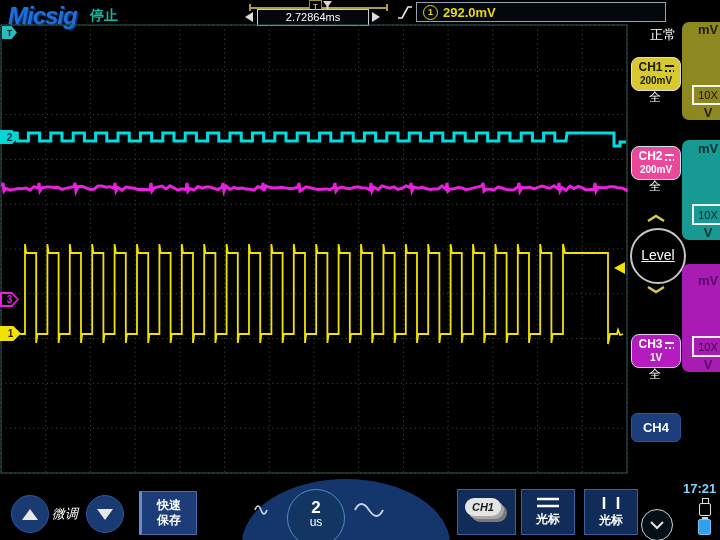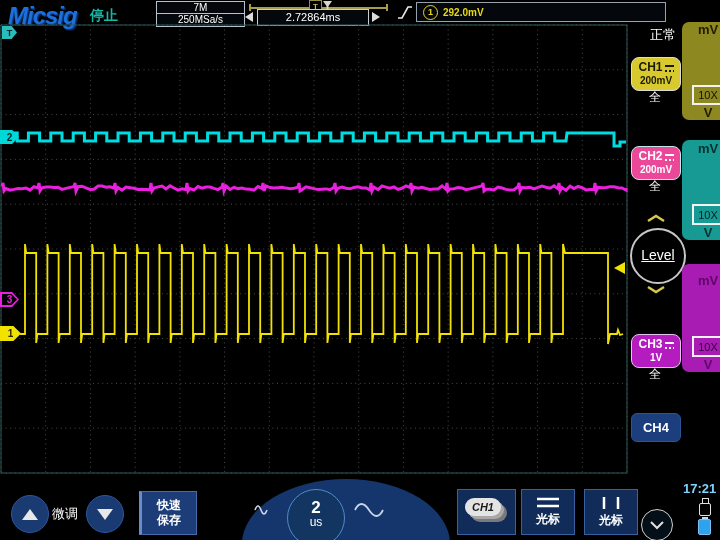--- a/index.html
+++ b/index.html
@@ -20,21 +20,21 @@
             font-size:8px;font-weight:bold;text-align:center;line-height:11px;background:#000;}
   .tri{width:0;height:0;}
   .tri-l{border-top:5px solid transparent;border-bottom:5px solid transparent;border-right:8px solid #dcdcdc;}
   .tri-r{border-top:5px solid transparent;border-bottom:5px solid transparent;border-left:8px solid #dcdcdc;}
   .time-box{left:257px;top:9px;width:110px;height:15px;border:1px solid #c6ced6;background:#04080c;
             color:#fff;font-size:11px;text-align:center;line-height:15px;}
   .trig-box{left:416px;top:2px;width:250px;height:20px;border:1px solid #98a2aa;background:#04080c;
             display:flex;align-items:center;padding-left:6px;box-sizing:border-box;}
   .src-circ{width:13px;height:13px;border:1.5px solid #e8d818;border-radius:50%;color:#e8d818;
             font-size:9px;font-weight:bold;text-align:center;line-height:13px;margin-right:5px;}
-  .trig-val{color:#e8d818;font-size:10px;font-weight:bold;}
+  .trig-val{color:#e8d818;font-size:13px;font-weight:bold;}
   
   .flag{clip-path:polygon(0 0,64% 0,100% 50%,64% 100%,0 100%);display:flex;align-items:center;
         justify-content:center;font-weight:bold;}
   .flag .inner{position:absolute;inset:2px;background:#000;
         clip-path:polygon(0 0,64% 0,100% 50%,64% 100%,0 100%);}
   .flag .lbl{position:relative;z-index:1;font-size:10px;font-weight:bold;}
   .trig-arrow{left:614px;top:262px;width:0;height:0;border-top:6px solid transparent;
         border-bottom:6px solid transparent;border-right:11px solid #f2e200;}
   
   .mode{left:645px;top:26px;width:36px;text-align:center;color:#fff;font-size:13px;}
@@ -54,21 +54,21 @@
   .level-circ{left:630px;top:228px;width:52px;height:52px;border:2px solid #c6c6c6;border-radius:50%;
               color:#fff;font-size:14px;text-align:center;line-height:50px;text-decoration:underline;}
   .ch4-btn{left:631px;top:413px;width:48px;height:27px;background:#1c3e7c;border:1px solid #2a5494;
            border-radius:6px;color:#fff;font-size:13px;font-weight:bold;text-align:center;line-height:27px;}
   
   .bbar{left:0;top:478px;width:720px;height:62px;background:#000;}
   .circle-btn{border-radius:50%;background:#1a3a72;border:1px solid #2c55a0;display:flex;
               align-items:center;justify-content:center;}
   .tri-up{border-left:8px solid transparent;border-right:8px solid transparent;border-bottom:11px solid #e8e8e8;}
   .tri-dn{border-left:8px solid transparent;border-right:8px solid transparent;border-top:11px solid #e8e8e8;}
-  .ft-label{color:#fff;font-size:13px;}
+  .ft-label{color:#fff;font-size:13px;font-style:italic;}
   .qsave{left:139px;top:13px;width:54px;height:42px;background:#1d3d78;border:1px solid #4a6ba8;
          border-left:3px solid #6a8cc8;color:#fff;font-size:12px;font-weight:bold;text-align:center;
          display:flex;flex-direction:column;justify-content:center;line-height:1.25;}
   .hellipse{left:242px;top:1px;width:208px;height:130px;border-radius:50%;background:#15366c;}
   .tb-circ{left:287px;top:11px;width:58px;height:58px;border-radius:50%;background:#123561;
            border:1.5px solid #4e8cc8;color:#fff;text-align:center;box-sizing:border-box;}
   .tb-circ .v{font-size:17px;font-weight:bold;margin-top:9px;line-height:17px;}
   .tb-circ .u{font-size:12px;line-height:13px;}
   .bbtn{background:#112c58;border:1px solid #3c5f9e;color:#fff;display:flex;flex-direction:column;
         align-items:center;justify-content:center;}
@@ -83,24 +83,20 @@
   .bat-body{width:11px;height:14px;background:#2ea2ec;border:1px solid #7cc0f0;border-radius:2px;}
 </style>
 </head>
 <body>
 
 <div class="screen">
 
   <div class="abs logo">Micsig</div>
   <div class="abs run-state">停止</div>
 
-  <div class="abs depth-box">
-    <div class="row1">7M</div>
-    <div class="row2">250MSa/s</div>
-  </div>
 
   <div class="abs rec-line"></div>
   <div class="abs rec-tick" style="left:249px;"></div>
   <div class="abs rec-tick" style="left:386px;"></div>
   <div class="abs tpos-box">T</div>
   <svg class="abs" style="left:322px;top:0;" width="11" height="13">
     <path d="M1 1 H10 L6.5 6 V12 H4.5 V6 Z" fill="#d8d8c8"></path>
   </svg>
 
   <div class="abs tri tri-l" style="left:245px;top:12px;"></div>

